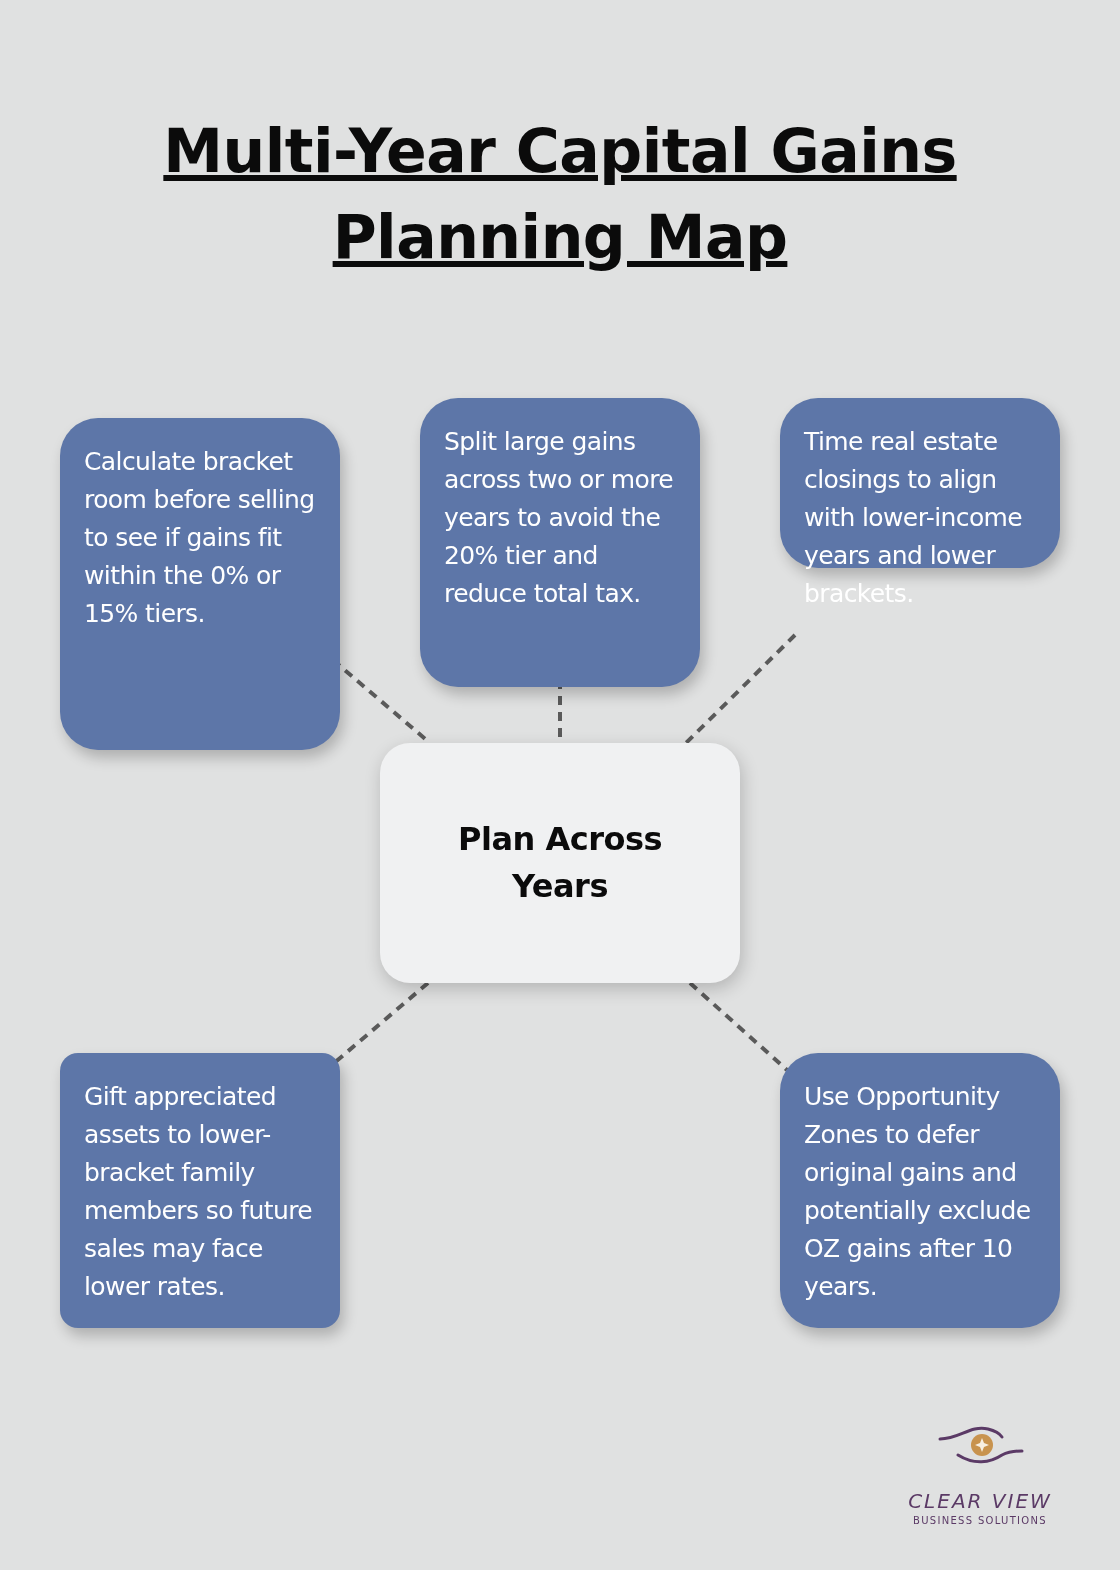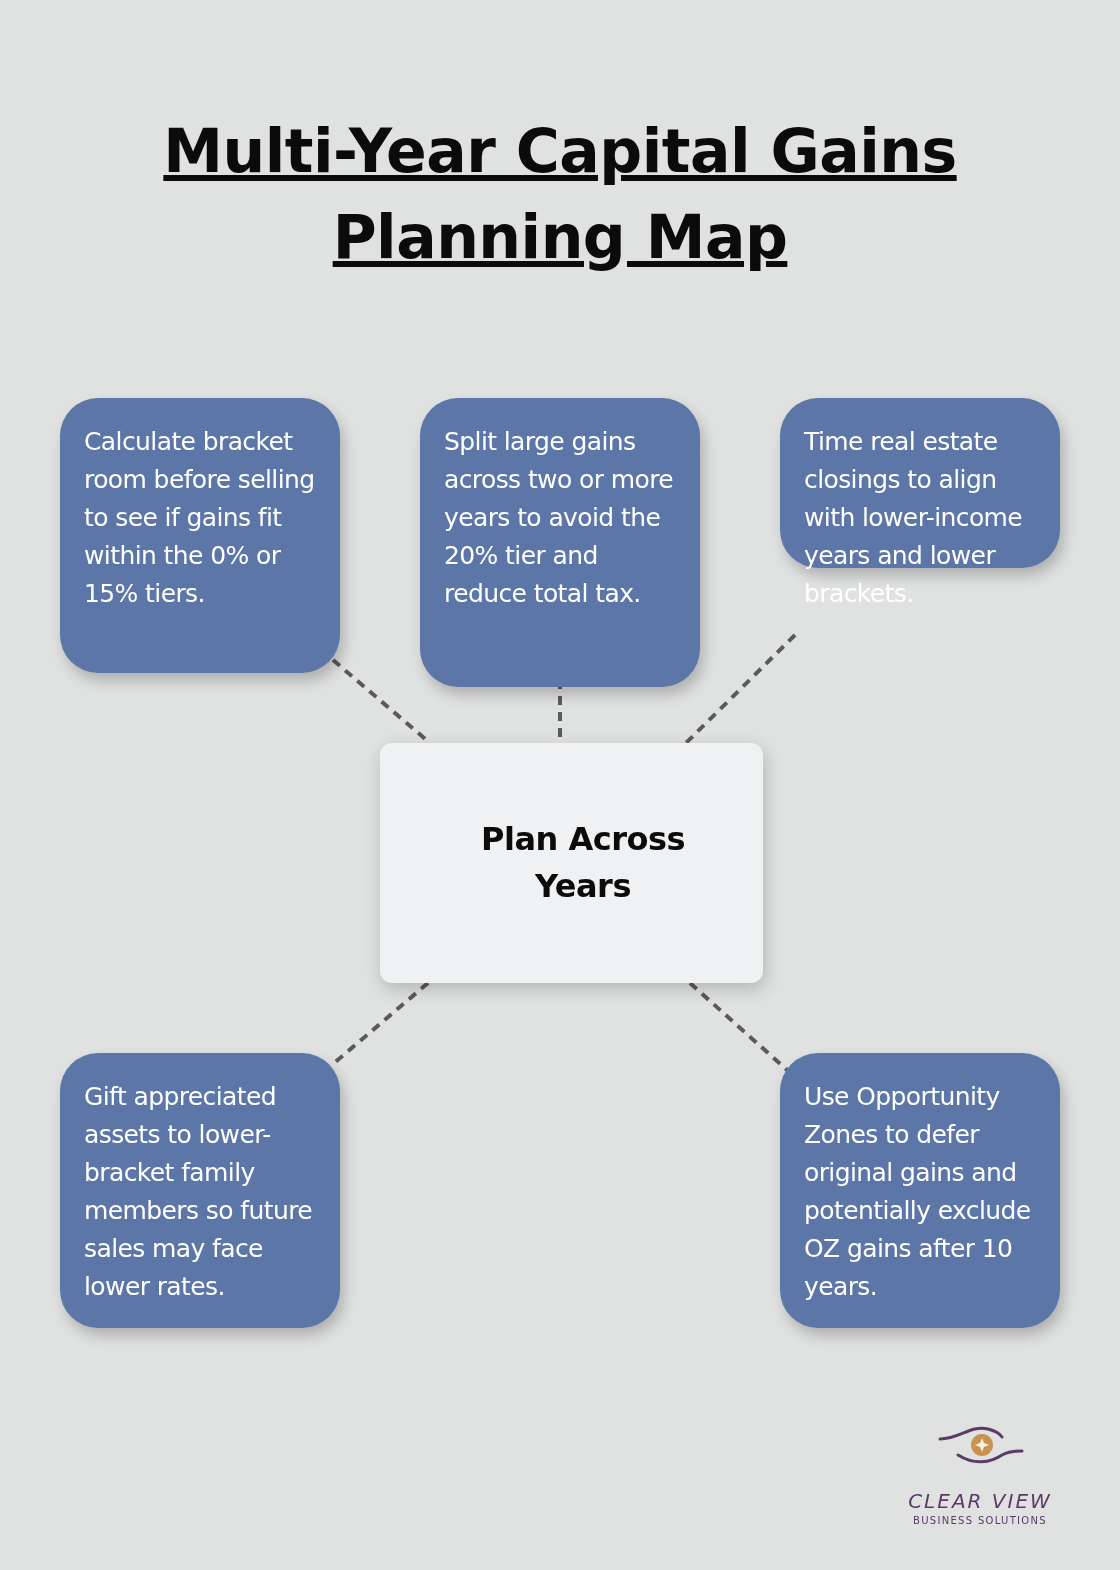--- a/index.html
+++ b/index.html
@@ -31,28 +31,27 @@
     font-size: 25px;
     line-height: 38px;
     padding: 25px 22px 20px 24px;
     box-sizing: border-box;
     letter-spacing: -0.6px;
   }
   .center {
     position: absolute;
     left: 380px; top: 743px; width: 360px; height: 240px;
     background: #f0f1f2;
-    border-radius: 12px;
+    border-radius: 30px;
     box-shadow: 2px 6px 18px rgba(0,0,0,0.20);
     display: flex; align-items: center; justify-content: center;
     text-align: center;
     font-weight: bold; font-size: 32px; line-height: 47px;
     color: #0b0b0b;
     letter-spacing: -0.5px;
-    padding-left: 23px;
   }
   .logo {
     position: absolute; left: 890px; top: 1425px; width: 180px; text-align: center;
   }
   .logo-name {
     font-family: "DejaVu Sans", sans-serif;
     color: #5b3a66; font-size: 20px; letter-spacing: 2px; margin-top: 16px; font-style: italic;
   }
   .logo-sub {
     font-family: "DejaVu Sans", sans-serif;
@@ -70,30 +69,30 @@
 <svg class="connectors" width="1120" height="1570">
   <g stroke="#5a5a5a" stroke-width="4" stroke-dasharray="9 7" fill="none">
     <line x1="333" y1="660" x2="430" y2="743"></line>
     <line x1="560" y1="680" x2="560" y2="740"></line>
     <line x1="795" y1="635" x2="686" y2="743"></line>
     <line x1="428" y1="983" x2="333" y2="1064"></line>
     <line x1="690" y1="983" x2="787" y2="1070"></line>
   </g>
 </svg>
 
-<div class="card" style="left:60px; top:398px; width:280px; height:275px;">
+<div class="card" style="left:60px; top:418px; width:280px; height:332px;">
   <span>Calculate bracket room before selling to see if gains fit within the 0% or 15% tiers.</span>
 </div>
 <div class="card" style="left:420px; top:398px; width:280px; height:289px;">
   <span>Split large gains across two or more years to avoid the 20% tier and reduce total tax.</span>
 </div>
 <div class="card" style="left:780px; top:398px; width:280px; height:170px;">
   <span>Time real estate closings to align with lower-income years and lower brackets.</span>
 </div>
-<div class="card" style="left:60px; top:1053px; width:280px; height:275px;">
+<div class="card" style="left:60px; top:1053px; width:280px; height:275px;border-radius:18px;">
   <span>Gift appreciated assets to lower-bracket family members so future sales may face lower rates.</span>
 </div>
 <div class="card" style="left:780px; top:1053px; width:280px; height:275px;">
   <span>Use Opportunity Zones to defer original gains and potentially exclude OZ gains after 10 years.</span>
 </div>
 
 <div class="center">
   <div>
     <div>Plan Across</div>
     <div>Years</div>

